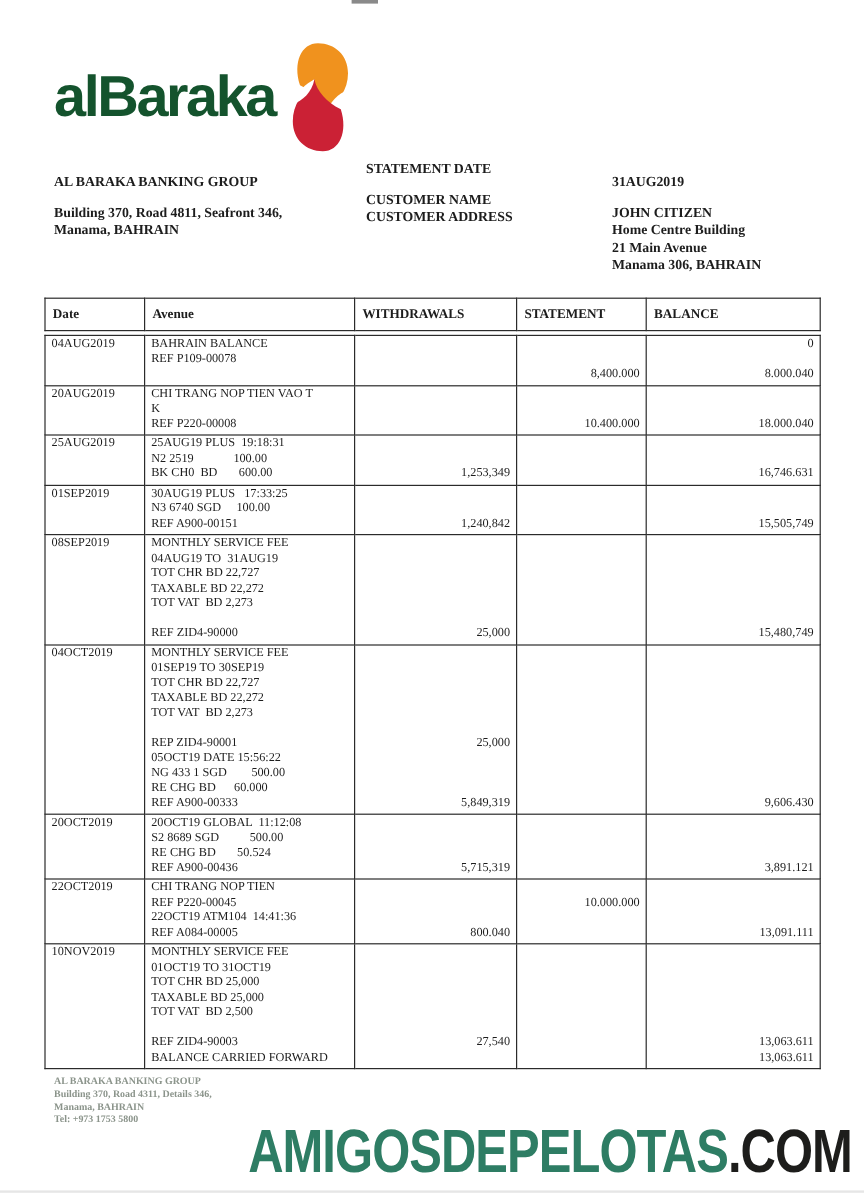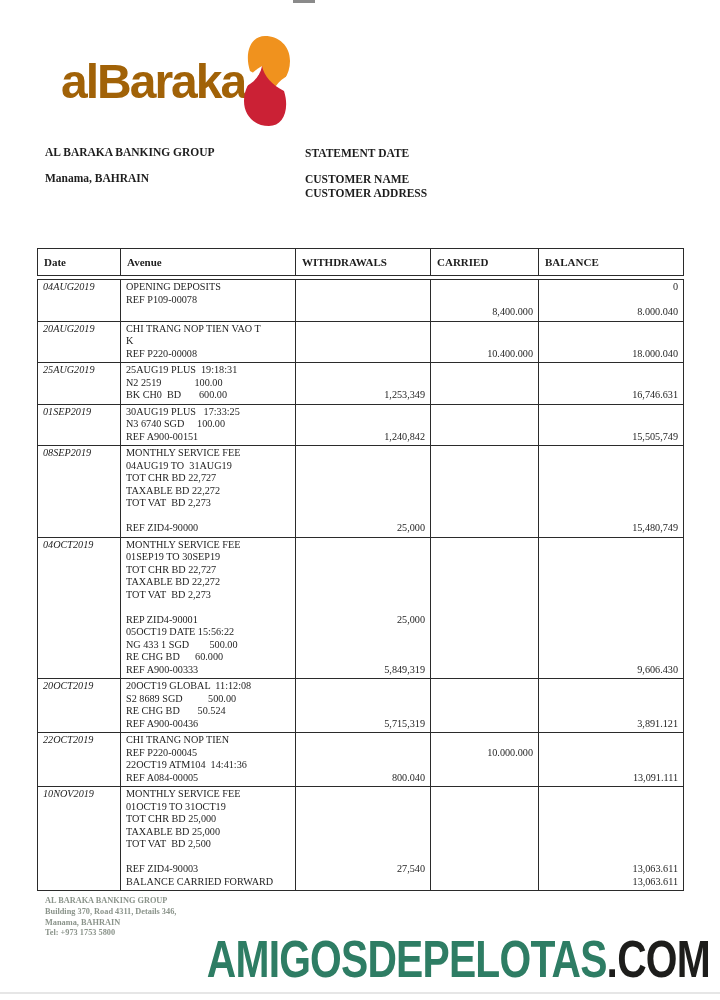--- a/index.html
+++ b/index.html
@@ -3,43 +3,43 @@
 <meta charset="utf-8">
 <style>
   html,body{margin:0;padding:0;background:#fff;}
   .page{position:relative;width:720px;height:1000px;background:#ffffff;overflow:hidden;
         font-family:"Liberation Serif", serif;color:#1d1d1d;}
   .top-notch{position:absolute;left:293px;top:0;width:22px;height:3px;background:#8a8a8a;}
   .bottom-line{position:absolute;left:0;top:992px;width:720px;height:2px;background:#e6e6e6;}
 
   
   .logo{position:absolute;left:45px;top:32px;width:260px;height:96px;}
-  .logo-text{position:absolute;left:16px;top:22px;font-family:"Liberation Sans",sans-serif;
-             font-weight:bold;font-size:48px;letter-spacing:-2px;color:#a16207;}
+  .logo-text{position:absolute;left:0;top:22px;font-family:"Liberation Sans",sans-serif;
+             font-weight:bold;font-size:48px;letter-spacing:-2px;color:#14532d;}
   .logo-mark{position:absolute;left:186px;top:2px;width:72px;height:94px;}
 
   
   .hdr{position:absolute;font-size:11.5px;font-weight:bold;line-height:14.2px;}
   .hdr .gap{height:12px;}
   .hdr-left{left:45px;top:145px;width:250px;}
-  .hdr-mid{left:305px;top:146px;width:200px;}
+  .hdr-mid{left:305px;top:134px;width:200px;}
   .hdr-right{left:510px;top:145px;width:185px;}
 
   
   .tblwrap{position:absolute;left:37px;top:248px;width:646px;}
   table{border-collapse:collapse;table-layout:fixed;width:646px;}
   .stmt-head{margin-bottom:3px;}
   .stmt-head th{border:1px solid #2b2b2b;font-size:11px;font-weight:bold;
                 padding:7px 6px;text-align:left;}
   .stmt-head th.num{}
   .stmt-body td{border:1px solid #2b2b2b;vertical-align:top;font-size:10.2px;
                 padding:1px 5px 2px 5px;}
   .ln{line-height:12.5px;white-space:pre;min-height:12.5px;}
   .c-amount{text-align:right;}
-  .c-date{padding-left:7px;font-style:italic;}
+  .c-date{padding-left:7px;}
 
   
   .footer{position:absolute;left:45px;top:896px;font-size:8.3px;font-weight:bold;
           line-height:10.8px;color:#8b948b;}
 
   
   .watermark{position:absolute;right:10px;top:933px;height:56px;display:flex;align-items:flex-end;
              font-family:"Liberation Sans",sans-serif;font-weight:bold;font-size:51px;
              letter-spacing:-1px;transform:scaleX(0.80);transform-origin:100% 50%;white-space:nowrap;}
 </style>
@@ -56,65 +56,74 @@
       <path fill="#F0921E" d="M33 2 C47 2 58 12 58 27 C58 41 50 50 40 62 C38 52 30 43 18 37 C12 18 19 2 33 2 Z"></path>
       <path fill="#ffffff" d="M40 62 C42 51 50 44 58 41 C55 52 47 58 40 62 Z"></path>
       <path fill="#CB2135" d="M37 92 C23 92 12 82 12 67 C12 53 20 44 30 32 C32 42 40 51 52 57 C58 76 51 92 37 92 Z"></path>
       <path fill="#ffffff" d="M30 32 C28 43 20 50 12 53 C15 42 23 36 30 32 Z"></path>
     </svg>
   </div>
 
   <div class="hdr hdr-left">
     <div>AL BARAKA BANKING GROUP</div>
     <div class="gap"></div>
+    <div>Building 370, Road 4811, Seafront 346,</div>
     <div>Manama, BAHRAIN</div>
   </div>
 
   <div class="hdr hdr-mid">
     <div>STATEMENT DATE</div>
     <div class="gap"></div>
     <div>CUSTOMER NAME</div>
     <div>CUSTOMER ADDRESS</div>
   </div>
 
+  <div class="hdr hdr-right">
+    <div>31AUG2019</div>
+    <div class="gap"></div>
+    <div>JOHN CITIZEN</div>
+    <div>Home Centre Building</div>
+    <div>21 Main Avenue</div>
+    <div>Manama 306, BAHRAIN</div>
+  </div>
 
   <div class="tblwrap">
     <table class="stmt-head">
       <colgroup>
           <col style="width:83px">
           <col style="width:175px">
           <col style="width:135px">
           <col style="width:108px">
           <col style="width:145px">
         </colgroup>
       <tbody>
           <tr>
         <th>Date</th>
         <th>Avenue</th>
         <th class="num">WITHDRAWALS</th>
-        <th class="num">CARRIED</th>
+        <th class="num">STATEMENT</th>
         <th class="num">BALANCE</th>
       </tr>
     </tbody>
       </table>
     <table class="stmt-body">
       <colgroup>
           <col style="width:83px">
           <col style="width:175px">
           <col style="width:135px">
           <col style="width:108px">
           <col style="width:145px">
         </colgroup>
       <tbody id="stmt-body">
           <tr>
             <td class="c-date">
               <div class="ln">04AUG2019</div>
             </td>
             <td class="c-details">
-              <div class="ln">OPENING DEPOSITS</div>
+              <div class="ln">BAHRAIN BALANCE</div>
               <div class="ln">REF P109-00078</div>
               <div class="ln">&nbsp;</div>
             </td>
             <td class="c-amount">
               <div class="ln">&nbsp;</div>
               <div class="ln">&nbsp;</div>
               <div class="ln">&nbsp;</div>
             </td>
             <td class="c-amount">
               <div class="ln">&nbsp;</div>

